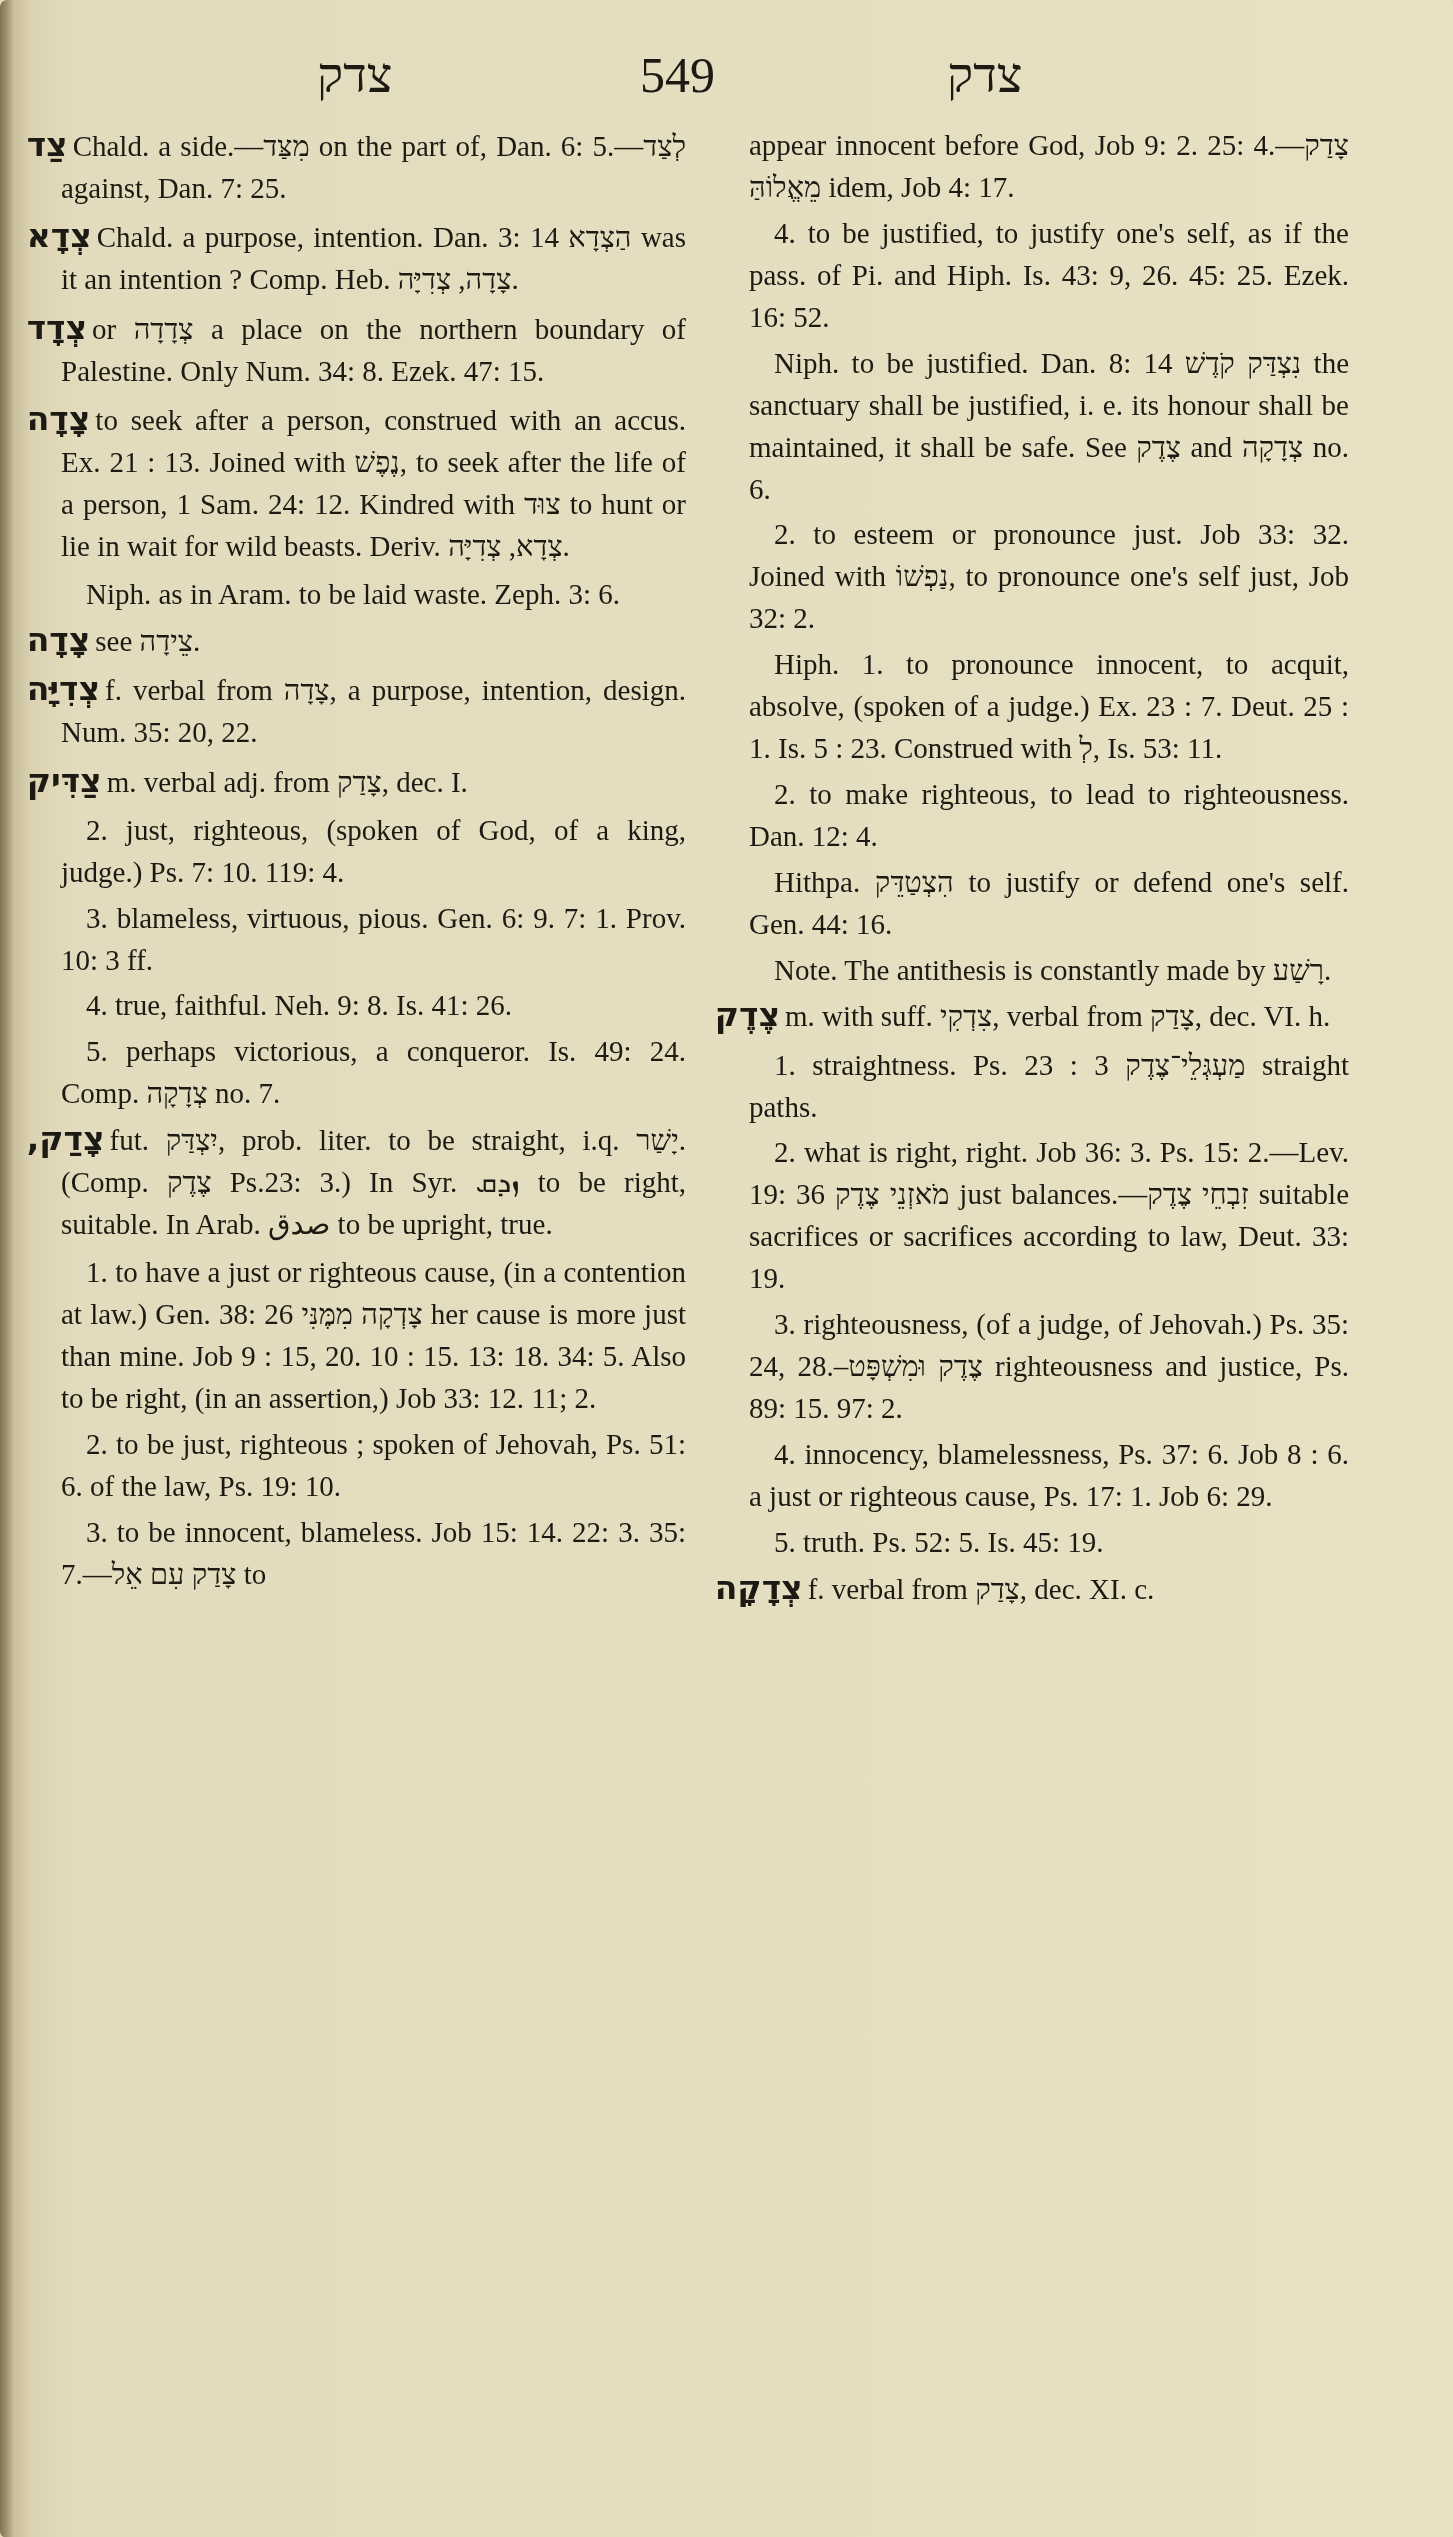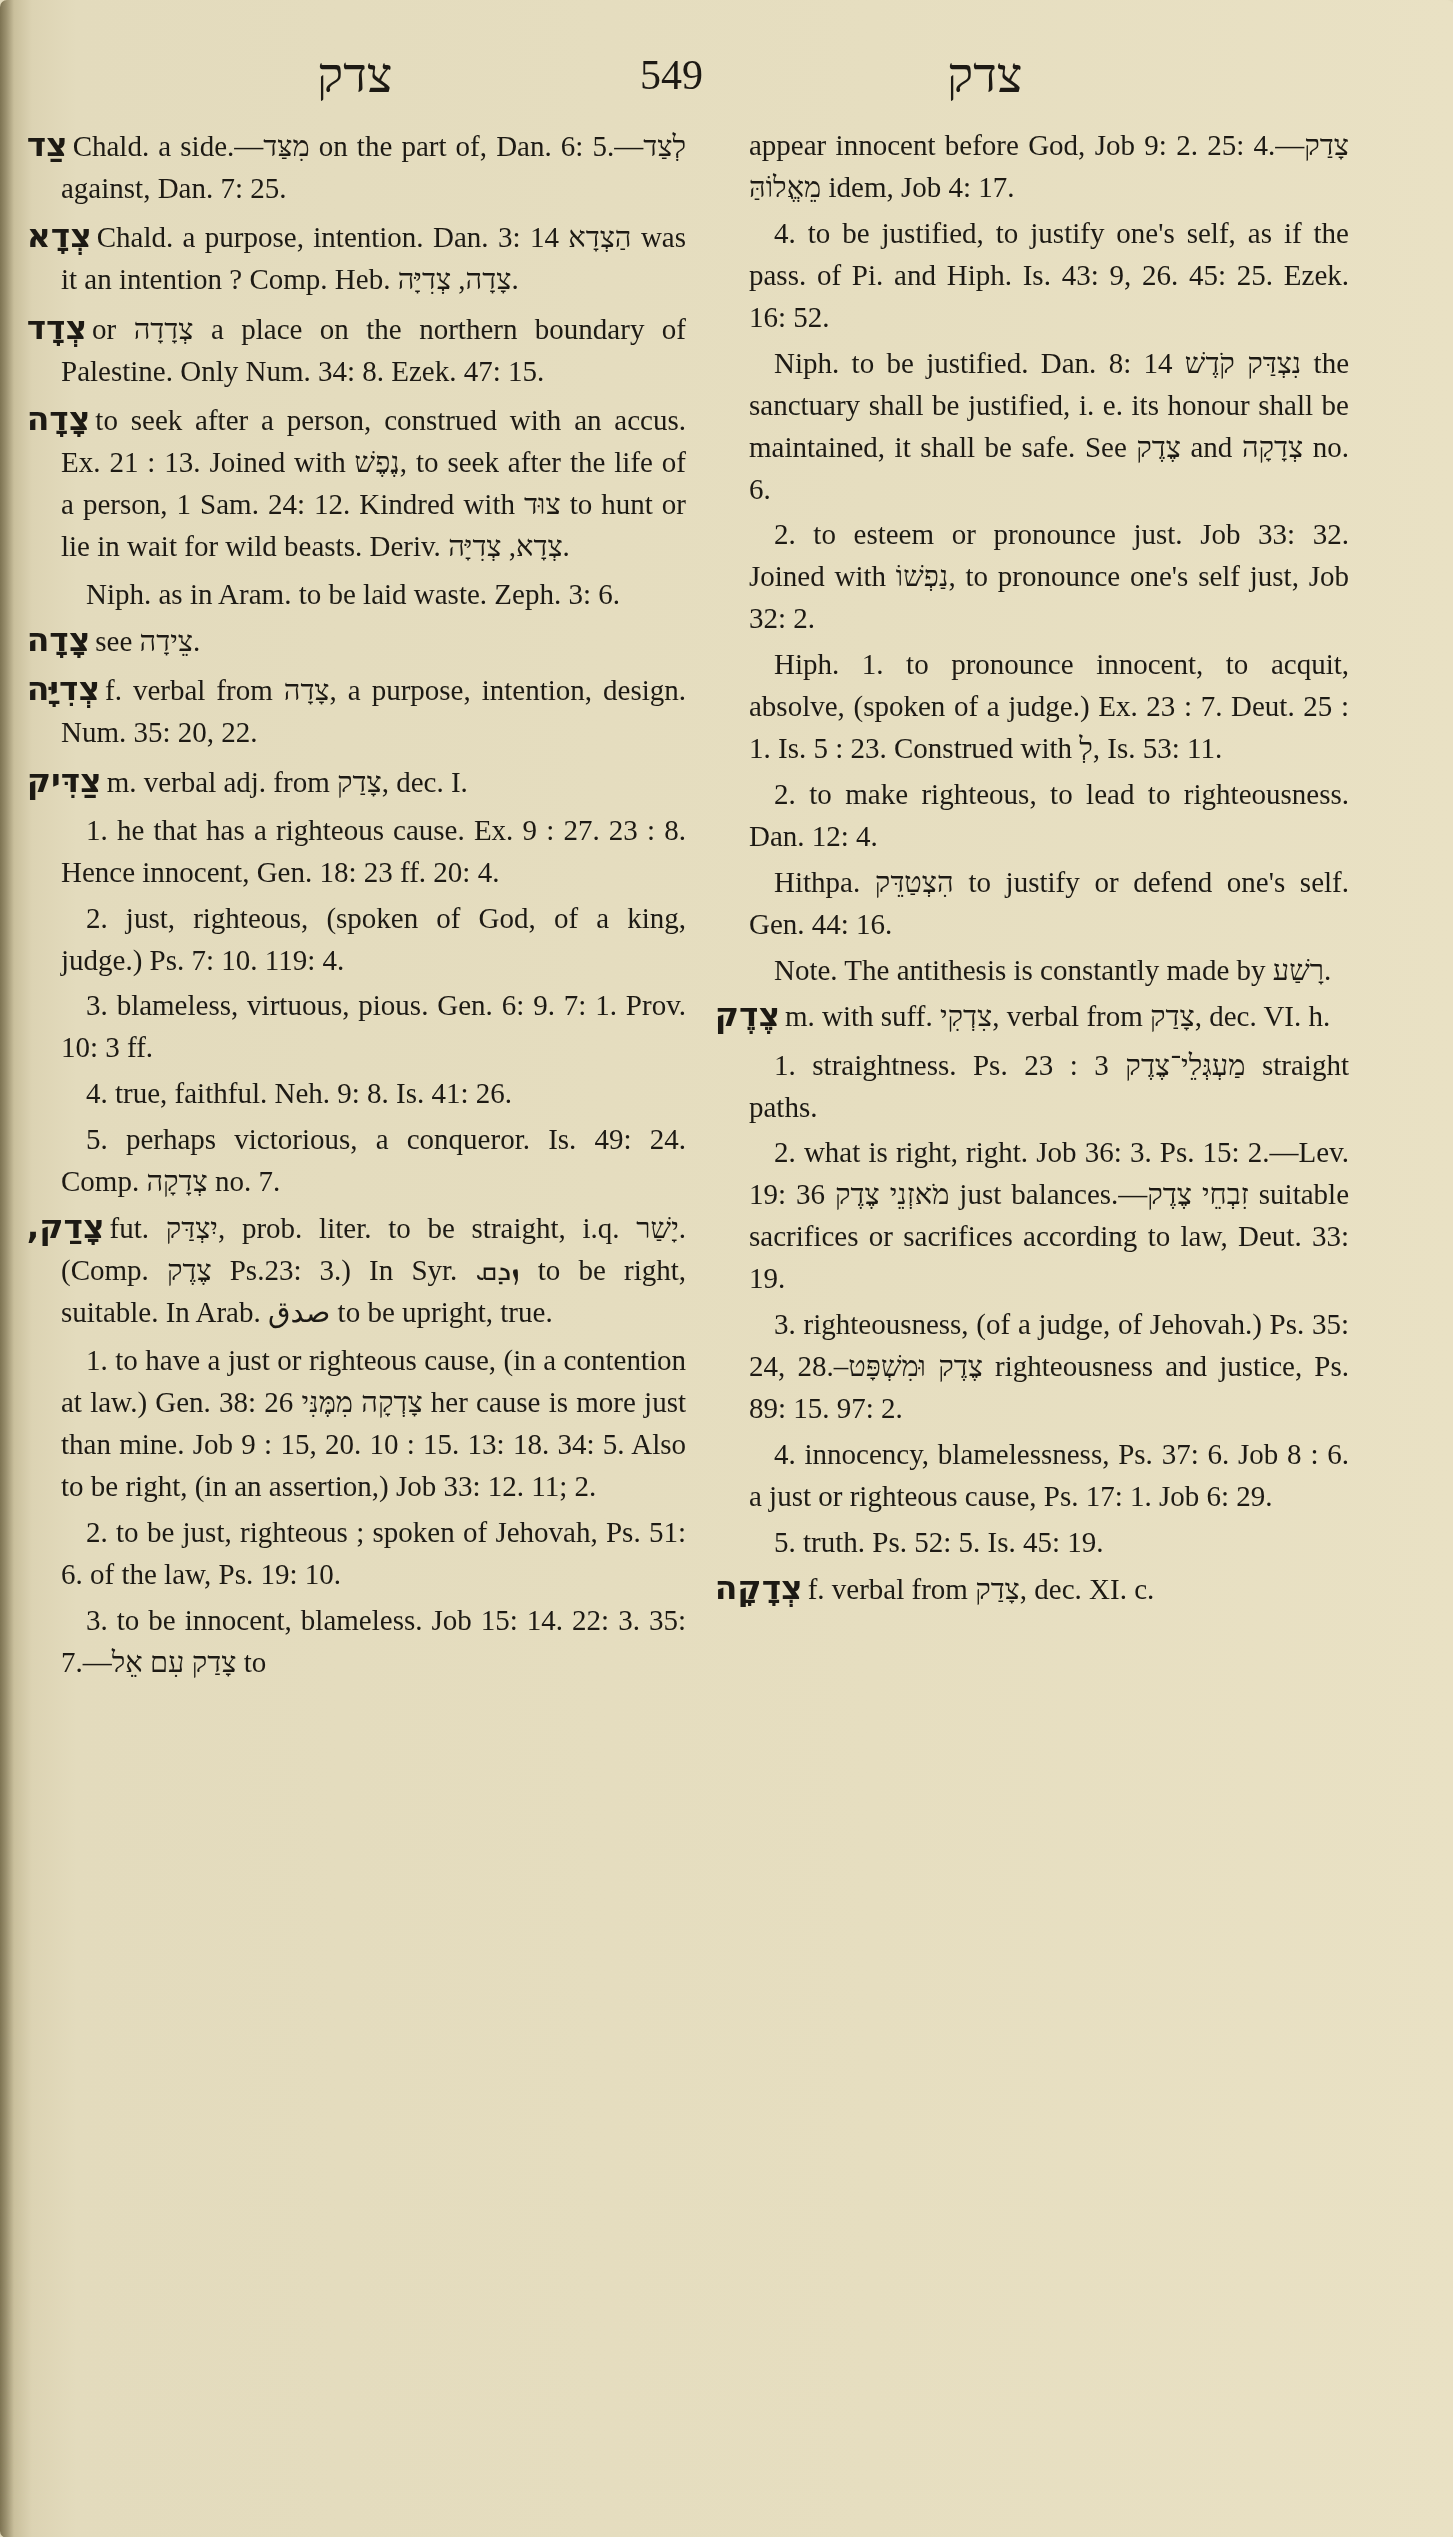--- a/index.html
+++ b/index.html
@@ -17,21 +17,21 @@
     border-radius: 7px;
   }
   .header {
     position: absolute; top: 44px; left: 0; width: 1454px; height: 70px;
   }
   .hdr-word, .hdr-num {
     position: absolute; top: 0; font-size: 49px; line-height: 63px;
     font-family: "DejaVu Serif", serif;
   }
   .hdr-left { left: 317px; }
-  .hdr-num { left: 640px; font-family: "Liberation Serif", serif; font-size: 42px; }
+  .hdr-num { left: 640px; font-family: "Liberation Serif", serif; font-size: 50px; }
   .hdr-right { left: 947px; }
   .col {
     position: absolute; top: 124px;
     font-size: 29px; line-height: 42px;
     font-family: "Liberation Serif", serif;
   }
   .col-left { left: 27px; width: 659px; }
   .col-right { left: 715px; width: 634px; }
   .entry { margin: 0 0 6.3px 0; text-indent: -6.3px; padding-left: 34px; text-align: justify; }
   .entry .lemma {
@@ -54,21 +54,20 @@
 
   <div class="col col-left">
     <p class="entry"><span class="lemma">צַד</span><span>Chald. a side.—מִצַּד on the part of, Dan. 6: 5.—לְצַד against, Dan. 7: 25.</span></p>
     <p class="entry"><span class="lemma">צְדָא</span><span>Chald. a purpose, intention. Dan. 3: 14 הַצְדָא was it an intention ? Comp. Heb. צָדָה, צְדִיָּה.</span></p>
     <p class="entry"><span class="lemma">צְדָד</span><span>or צְדָדָה a place on the northern boundary of Palestine. Only Num. 34: 8. Ezek. 47: 15.</span></p>
     <p class="entry"><span class="lemma">צָדָה</span><span>to seek after a person, construed with an accus. Ex. 21 : 13. Joined with נֶפֶשׁ, to seek after the life of a person, 1 Sam. 24: 12. Kindred with צוּד to hunt or lie in wait for wild beasts. Deriv. צְדָא, צְדִיָּה.</span></p>
     <p class="sense">Niph. as in Aram. to be laid waste. Zeph. 3: 6.</p>
     <p class="entry"><span class="lemma">צָדָה</span><span>see צֵידָה.</span></p>
     <p class="entry"><span class="lemma">צְדִיָּה</span><span>f. verbal from צָדָה, a purpose, intention, design. Num. 35: 20, 22.</span></p>
     <p class="entry"><span class="lemma">צַדִּיק</span><span>m. verbal adj. from צָדַק, dec. I.</span></p>
-    <p class="sense">1. he that has a righteous cause. Ex. 9 : 27. 23 : 8. Hence innocent, Gen. 18: 23 ff. 20: 4.</p>
     <p class="sense">2. just, righteous, (spoken of God, of a king, judge.) Ps. 7: 10. 119: 4.</p>
     <p class="sense">3. blameless, virtuous, pious. Gen. 6: 9. 7: 1. Prov. 10: 3 ff.</p>
     <p class="sense">4. true, faithful. Neh. 9: 8. Is. 41: 26.</p>
     <p class="sense">5. perhaps victorious, a conqueror. Is. 49: 24. Comp. צְדָקָה no. 7.</p>
     <p class="entry"><span class="lemma">צָדַק,</span><span>fut. יִצְדַּק, prob. liter. to be straight, i.q. יָשַׁר. (Comp. צֶדֶק Ps.23: 3.) In Syr. ܙܕܩ to be right, suitable. In Arab. صدق to be upright, true.</span></p>
     <p class="sense">1. to have a just or righteous cause, (in a contention at law.) Gen. 38: 26 צָדְקָה מִמֶּנִּי her cause is more just than mine. Job 9 : 15, 20. 10 : 15. 13: 18. 34: 5. Also to be right, (in an assertion,) Job 33: 12. 11; 2.</p>
     <p class="sense">2. to be just, righteous ; spoken of Jehovah, Ps. 51: 6. of the law, Ps. 19: 10.</p>
     <p class="sense">3. to be innocent, blameless. Job 15: 14. 22: 3. 35: 7.—צָדַק עִם אֵל to</p>
   </div>
 

